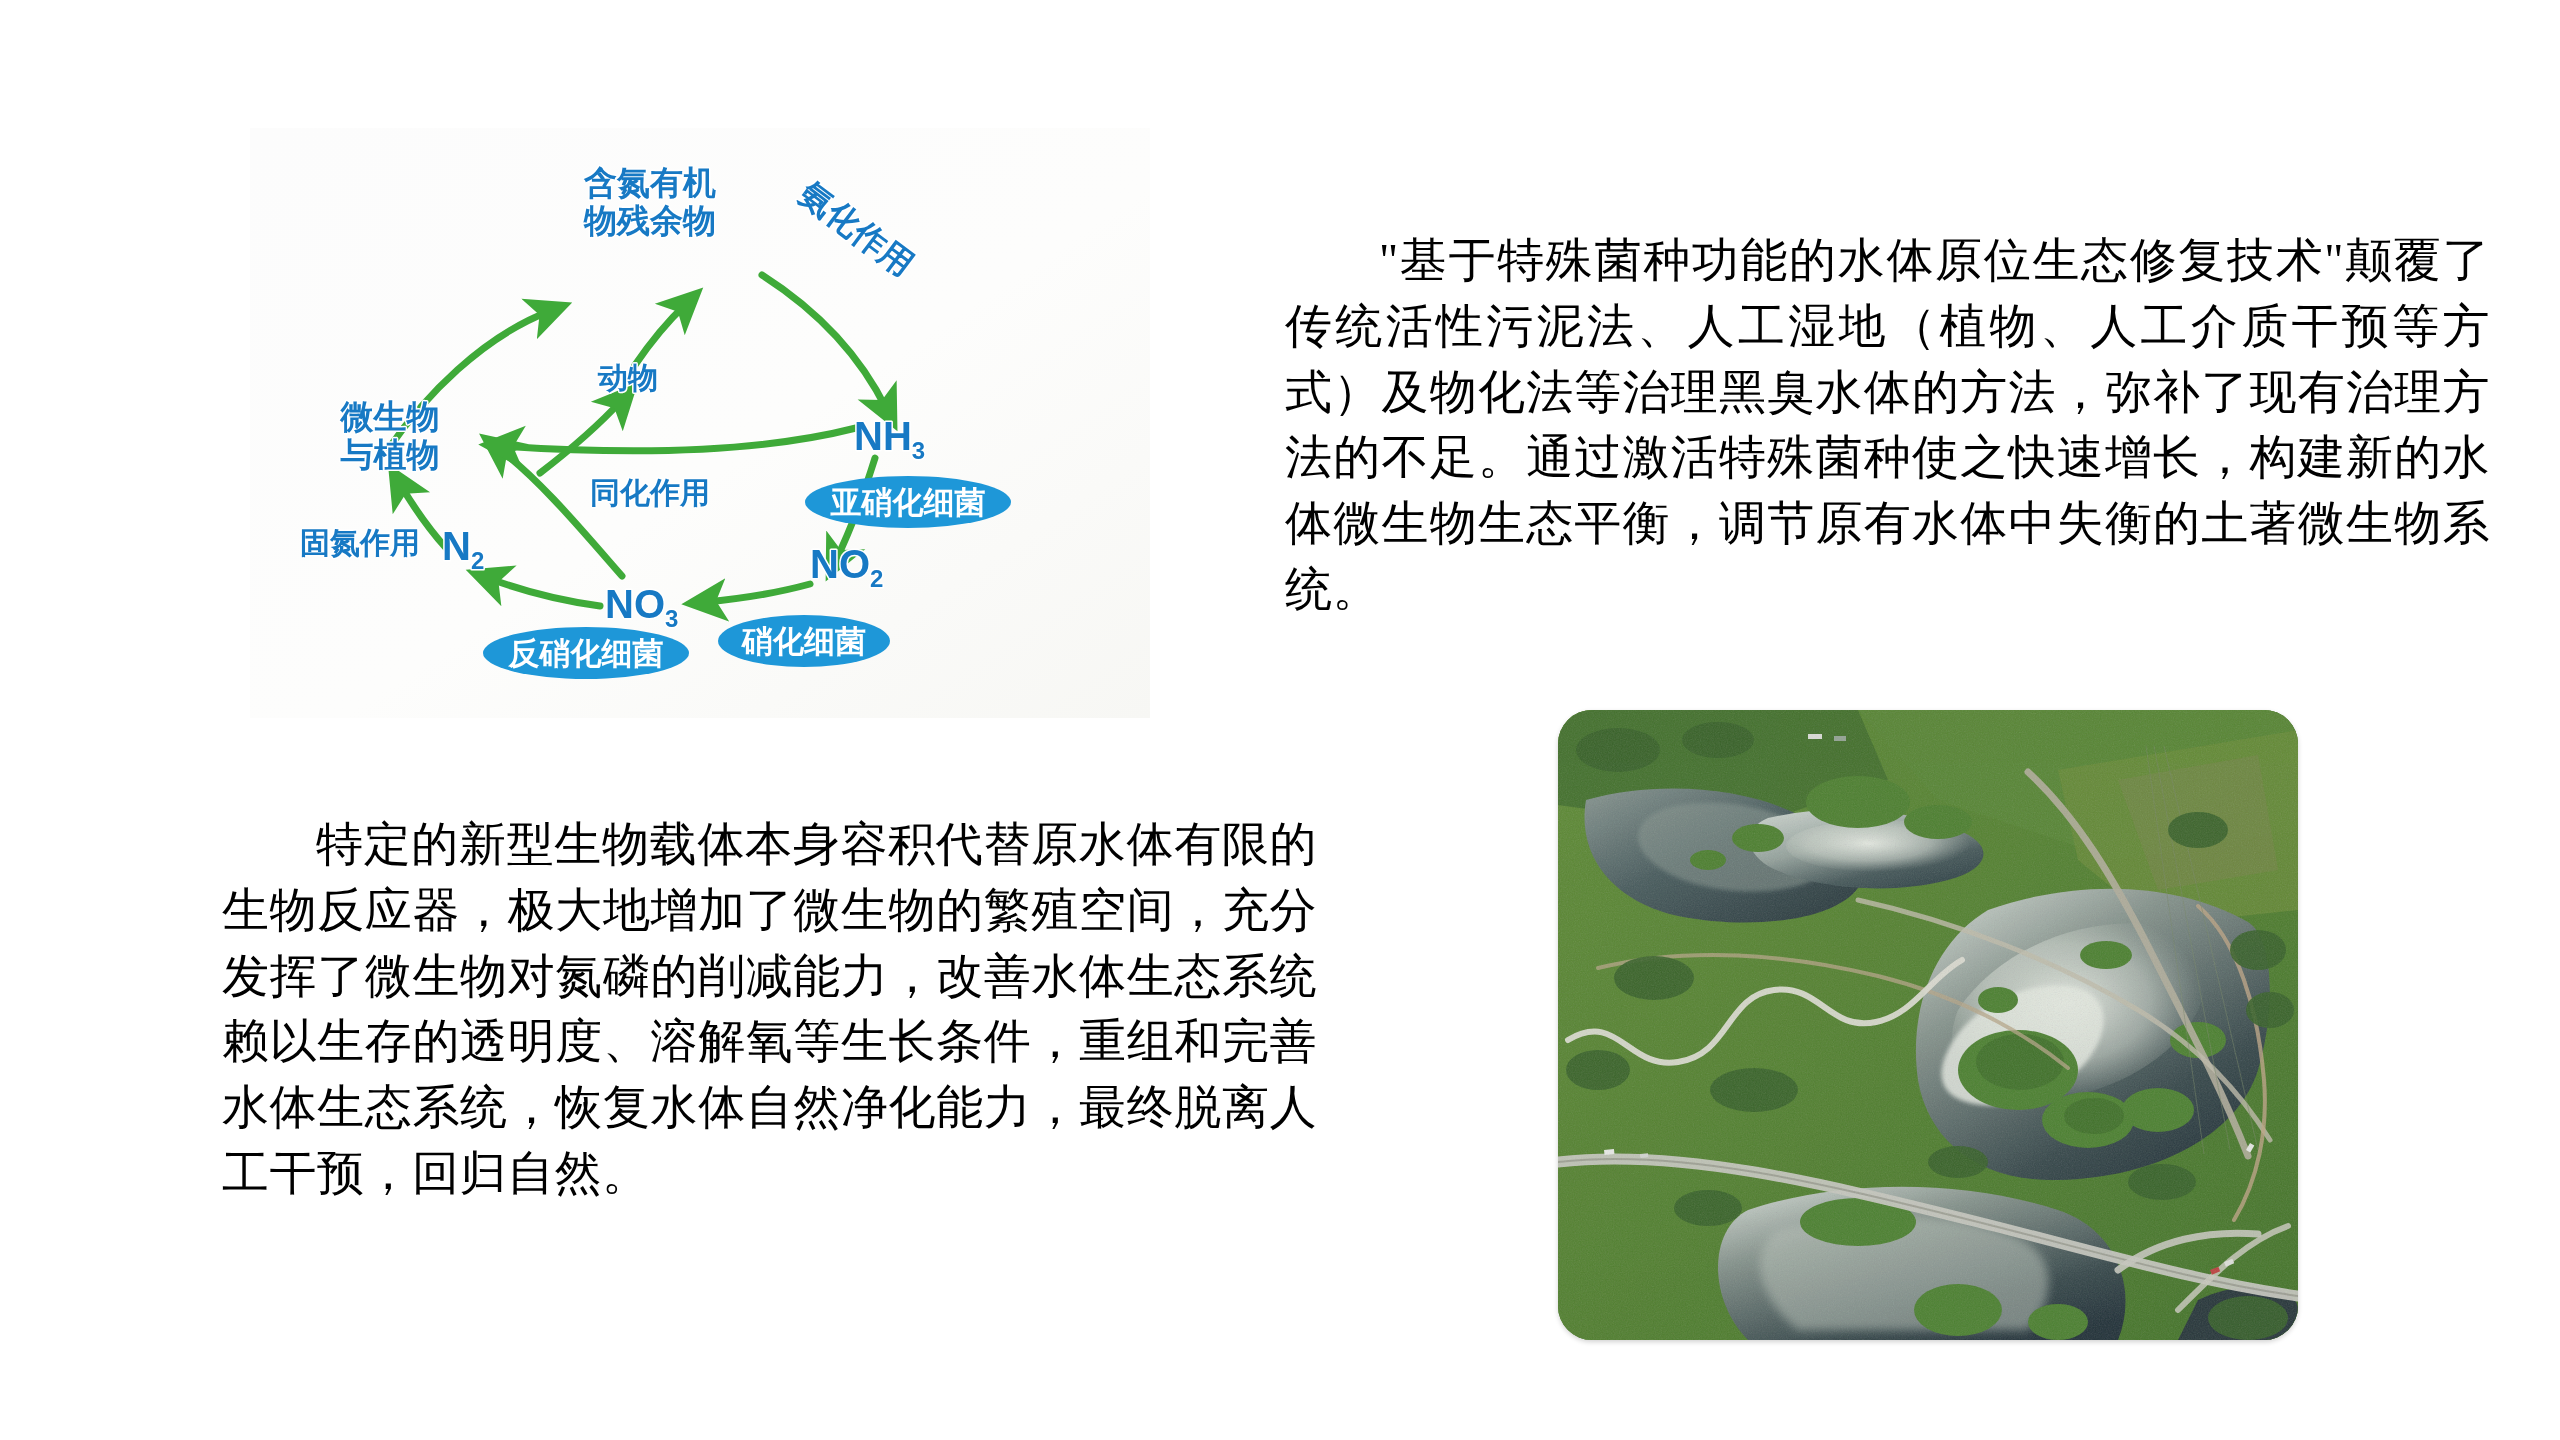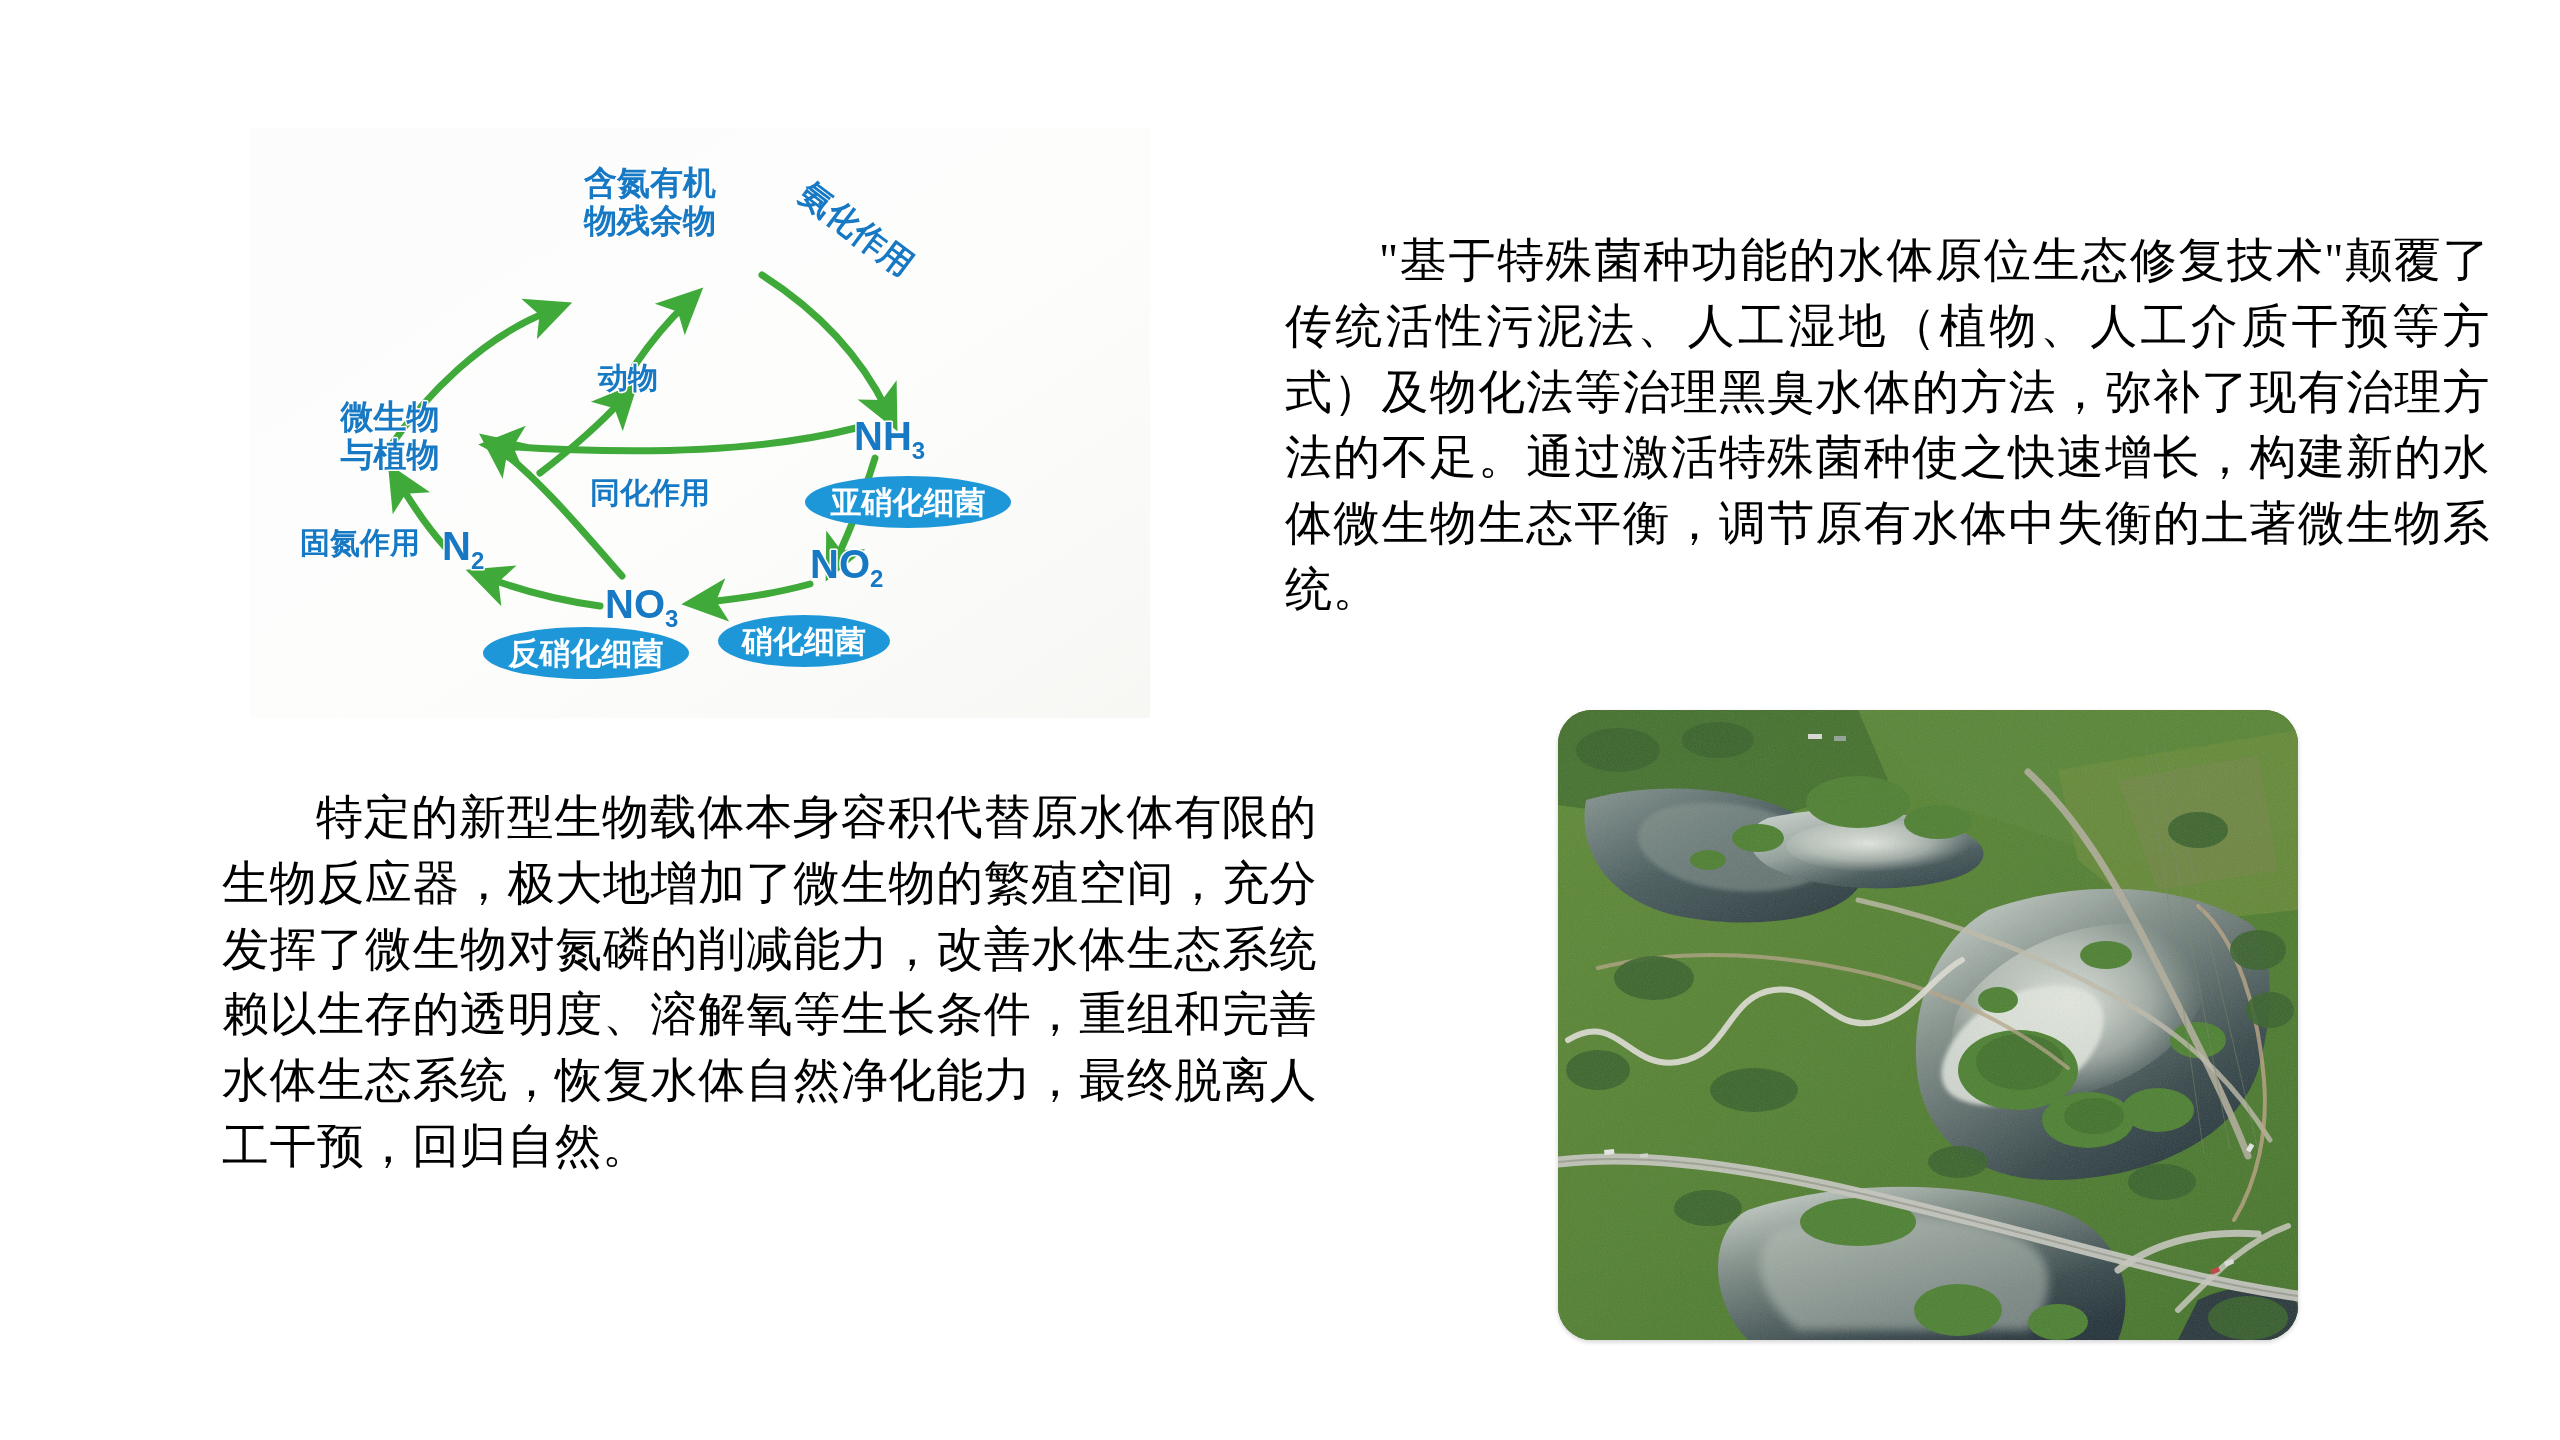--- a/index.html
+++ b/index.html
@@ -62,21 +62,21 @@
     font-size: 47px;
     line-height: 1.40;
     letter-spacing: 0.5px;
     text-align: justify;
     text-justify: inter-character;
   }
   .para p { margin: 0; }
   .para .indent { text-indent: 2em; }
 
   #para-top    { left: 1285px; top: 228px;  width: 1205px; }
-  #para-bottom { left: 222px;  top: 785px;  width: 1095px; }
+  #para-bottom { left: 222px;  top: 812px;  width: 1095px; }
 
   
   .photo-frame {
     position: absolute;
     left: 1558px;
     top: 710px;
     width: 740px;
     height: 630px;
     border-radius: 34px;
     overflow: hidden;

